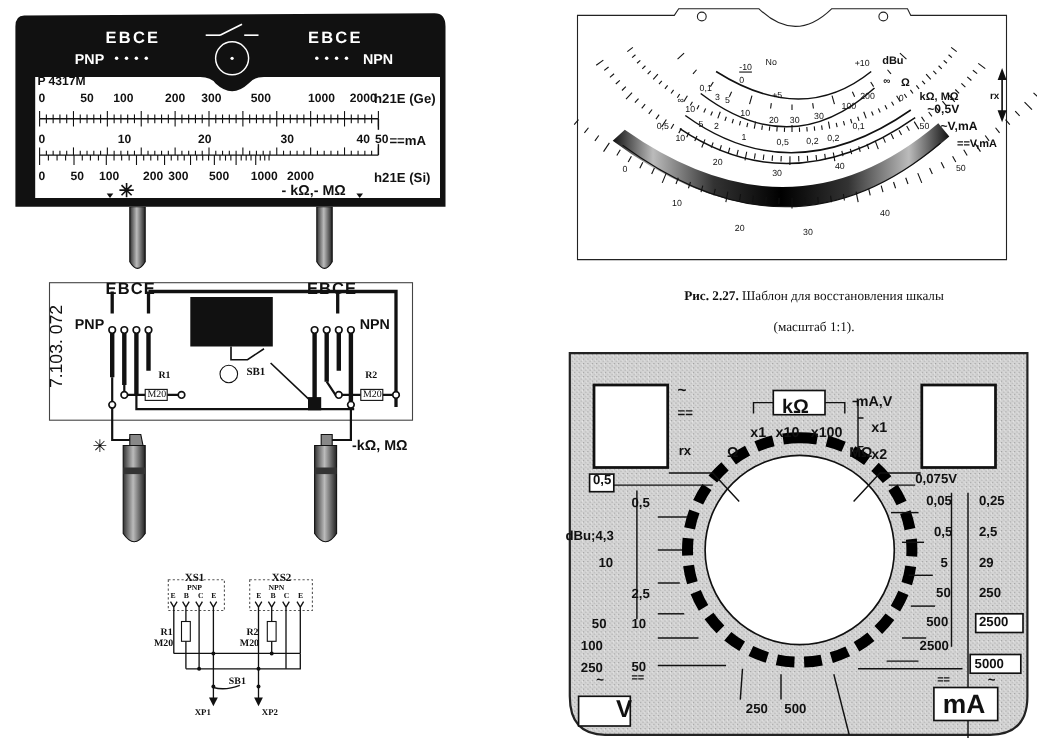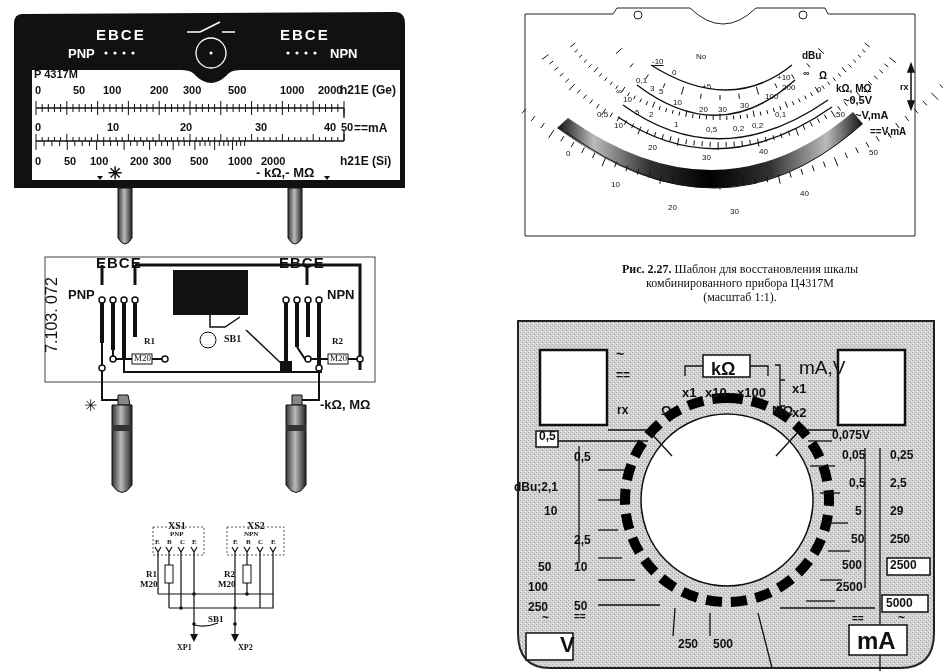--- a/index.html
+++ b/index.html
@@ -611,24 +611,24 @@
 
   <g stroke="#111" stroke-width="1.5">
     <line x1="391" y1="68" x2="391" y2="105"></line>
     <path d="M388,72 L391,64 L394,72 Z" fill="#111"></path>
       <path d="M388,101 L391,109 L394,101 Z" fill="#111"></path>
   </g>
 </svg>
 <div id="tmpl-labels">
     <div class="abs" style="left: 696px; top: 52px; font-size: 8px; font-weight: normal; white-space: nowrap;">No</div>
     <div class="abs" style="left: 802px; top: 50px; font-size: 10px; font-weight: bold; white-space: nowrap;">dBu</div>
-    <div class="abs" style="left: 652px; top: 57px; font-size: 8px; white-space: nowrap; font-weight: normal; text-decoration: underline;">-10</div>
+    <div class="abs" style="left: 672px; top: 57px; font-size: 8px; white-space: nowrap; font-weight: normal; text-decoration: underline;">-10</div>
     <div class="abs" style="left: 672px; top: 68px; font-size: 8px; white-space: nowrap; font-weight: normal;">0</div>
     <div class="abs" style="left: 702px; top: 82px; font-size: 8px; white-space: nowrap; font-weight: normal;">+5</div>
-    <div class="abs" style="left: 777px; top: 53px; font-size: 8px; white-space: nowrap; font-weight: normal; margin-top: 20px;">+10</div>
+    <div class="abs" style="left: 777px; top: 53px; font-size: 8px; white-space: nowrap; font-weight: normal;">+10</div>
     <div class="abs" style="left: 636px; top: 76px; font-size: 8px; white-space: nowrap; font-weight: normal;">0,1</div>
     <div class="abs" style="left: 650px; top: 84px; font-size: 8px; white-space: nowrap; font-weight: normal;">3</div>
     <div class="abs" style="left: 659px; top: 87px; font-size: 8px; white-space: nowrap; font-weight: normal;">5</div>
     <div class="abs" style="left: 673px; top: 98px; font-size: 8px; white-space: nowrap; font-weight: normal;">10</div>
     <div class="abs" style="left: 699px; top: 105px; font-size: 8px; white-space: nowrap; font-weight: normal;">20</div>
     <div class="abs" style="left: 718px; top: 105px; font-size: 8px; white-space: nowrap; font-weight: normal;">30</div>
     <div class="abs" style="left: 740px; top: 101px; font-size: 8px; white-space: nowrap; font-weight: normal;">30</div>
     <div class="abs" style="left: 765px; top: 92px; font-size: 8px; white-space: nowrap; font-weight: normal;">100</div>
     <div class="abs" style="left: 782px; top: 83px; font-size: 8px; white-space: nowrap; font-weight: normal;">200</div>
     <div class="abs" style="left: 803px; top: 68px; font-size: 9px; font-weight: bold; white-space: nowrap;">∞</div>
@@ -657,21 +657,21 @@
     <div class="abs" style="left: 566px; top: 149px; font-size: 8px; white-space: nowrap; font-weight: normal;">0</div>
     <div class="abs" style="left: 611px; top: 180px; font-size: 8px; white-space: nowrap; font-weight: normal;">10</div>
     <div class="abs" style="left: 668px; top: 203px; font-size: 8px; white-space: nowrap; font-weight: normal;">20</div>
     <div class="abs" style="left: 730px; top: 207px; font-size: 8px; white-space: nowrap; font-weight: normal;">30</div>
     <div class="abs" style="left: 800px; top: 189px; font-size: 8px; white-space: nowrap; font-weight: normal;">40</div>
     <div class="abs" style="left: 869px; top: 148px; font-size: 8px; white-space: nowrap; font-weight: normal;">50</div>
   </div>
 
 <div class="caption">
   <b>Рис. 2.27.</b> <span>Шаблон для восстановления шкалы</span><br>
-  <span>комбинированного прибора Ц4317М</span><br>
+  <br>
   <span>(масштаб 1:1).</span>
 </div>
 
 <svg class="abs" style="left:510px;top:318px" width="433" height="353">
   <defs>
     <pattern id="noise" width="4" height="4" patternUnits="userSpaceOnUse">
       <rect width="4" height="4" fill="#d4d4d4"></rect>
       <rect x="0" y="0" width="1" height="1" fill="#9a9a9a"></rect>
         <rect x="2" y="2" width="1" height="1" fill="#a8a8a8"></rect>
         <rect x="3" y="1" width="1" height="1" fill="#eee"></rect>
@@ -718,29 +718,29 @@
   <rect x="16" y="315" width="47" height="27" fill="#fff" stroke="#111" stroke-width="1.5"></rect>
   <rect x="339" y="307" width="58" height="30" fill="#fff" stroke="#111" stroke-width="1.5"></rect>
 </svg>
 <div id="panel-labels">
     <div class="abs" style="left: 616px; top: 346px; font-size: 14px; font-weight: bold; white-space: nowrap;">~</div>
     <div class="abs" style="left: 616px; top: 368px; font-size: 12px; font-weight: bold; white-space: nowrap;">==</div>
     <div class="abs" style="left: 711px; top: 359px; font-size: 18px; font-weight: bold; white-space: nowrap;">kΩ</div>
     <div class="abs" style="left: 682px; top: 385px; font-size: 13px; font-weight: bold; white-space: nowrap;">x1</div>
     <div class="abs" style="left: 705px; top: 385px; font-size: 13px; font-weight: bold; white-space: nowrap;">x10</div>
     <div class="abs" style="left: 737px; top: 385px; font-size: 13px; font-weight: bold; white-space: nowrap;">x100</div>
-    <div class="abs" style="left: 778px; top: 357px; font-size: 19px; font-weight: normal; white-space: nowrap; margin-left: 21px;">mA,V</div>
+    <div class="abs" style="left: 778px; top: 357px; font-size: 13px; font-weight: bold; white-space: nowrap;">mA,V</div>
     <div class="abs" style="left: 792px; top: 381px; font-size: 13px; font-weight: bold; white-space: nowrap;">x1</div>
     <div class="abs" style="left: 792px; top: 405px; font-size: 13px; font-weight: bold; white-space: nowrap;">x2</div>
     <div class="abs" style="left: 617px; top: 403px; font-size: 12px; font-weight: bold; white-space: nowrap;">rx</div>
     <div class="abs" style="left: 661px; top: 403px; font-size: 13px; font-weight: bold; white-space: nowrap;">Ω</div>
     <div class="abs" style="left: 772px; top: 403px; font-size: 13px; font-weight: bold; white-space: nowrap;">MΩ</div>
     <div class="abs" style="left: 539px; top: 429px; font-size: 12px; font-weight: bold; white-space: nowrap;">0,5</div>
     <div class="abs" style="left: 832px; top: 428px; font-size: 12px; font-weight: bold; white-space: nowrap;">0,075V</div>
-    <div class="abs" style="left: 514px; top: 480px; font-size: 12px; font-weight: bold; white-space: nowrap;">dBu;2,1</div>
+    <div class="abs" style="left: 514px; top: 480px; font-size: 12px; font-weight: bold; white-space: nowrap;">dBu;4,3</div>
     <div class="abs" style="left: 544px; top: 504px; font-size: 12px; font-weight: bold; white-space: nowrap;">10</div>
     <div class="abs" style="left: 538px; top: 560px; font-size: 12px; font-weight: bold; white-space: nowrap;">50</div>
     <div class="abs" style="left: 528px; top: 580px; font-size: 12px; font-weight: bold; white-space: nowrap;">100</div>
     <div class="abs" style="left: 528px; top: 600px; font-size: 12px; font-weight: bold; white-space: nowrap;">250</div>
     <div class="abs" style="left: 574px; top: 450px; font-size: 12px; font-weight: bold; white-space: nowrap;">0,5</div>
     <div class="abs" style="left: 574px; top: 533px; font-size: 12px; font-weight: bold; white-space: nowrap;">2,5</div>
     <div class="abs" style="left: 574px; top: 560px; font-size: 12px; font-weight: bold; white-space: nowrap;">10</div>
     <div class="abs" style="left: 574px; top: 599px; font-size: 12px; font-weight: bold; white-space: nowrap;">50</div>
     <div class="abs" style="left: 842px; top: 448px; font-size: 12px; font-weight: bold; white-space: nowrap;">0,05</div>
     <div class="abs" style="left: 849px; top: 476px; font-size: 12px; font-weight: bold; white-space: nowrap;">0,5</div>

